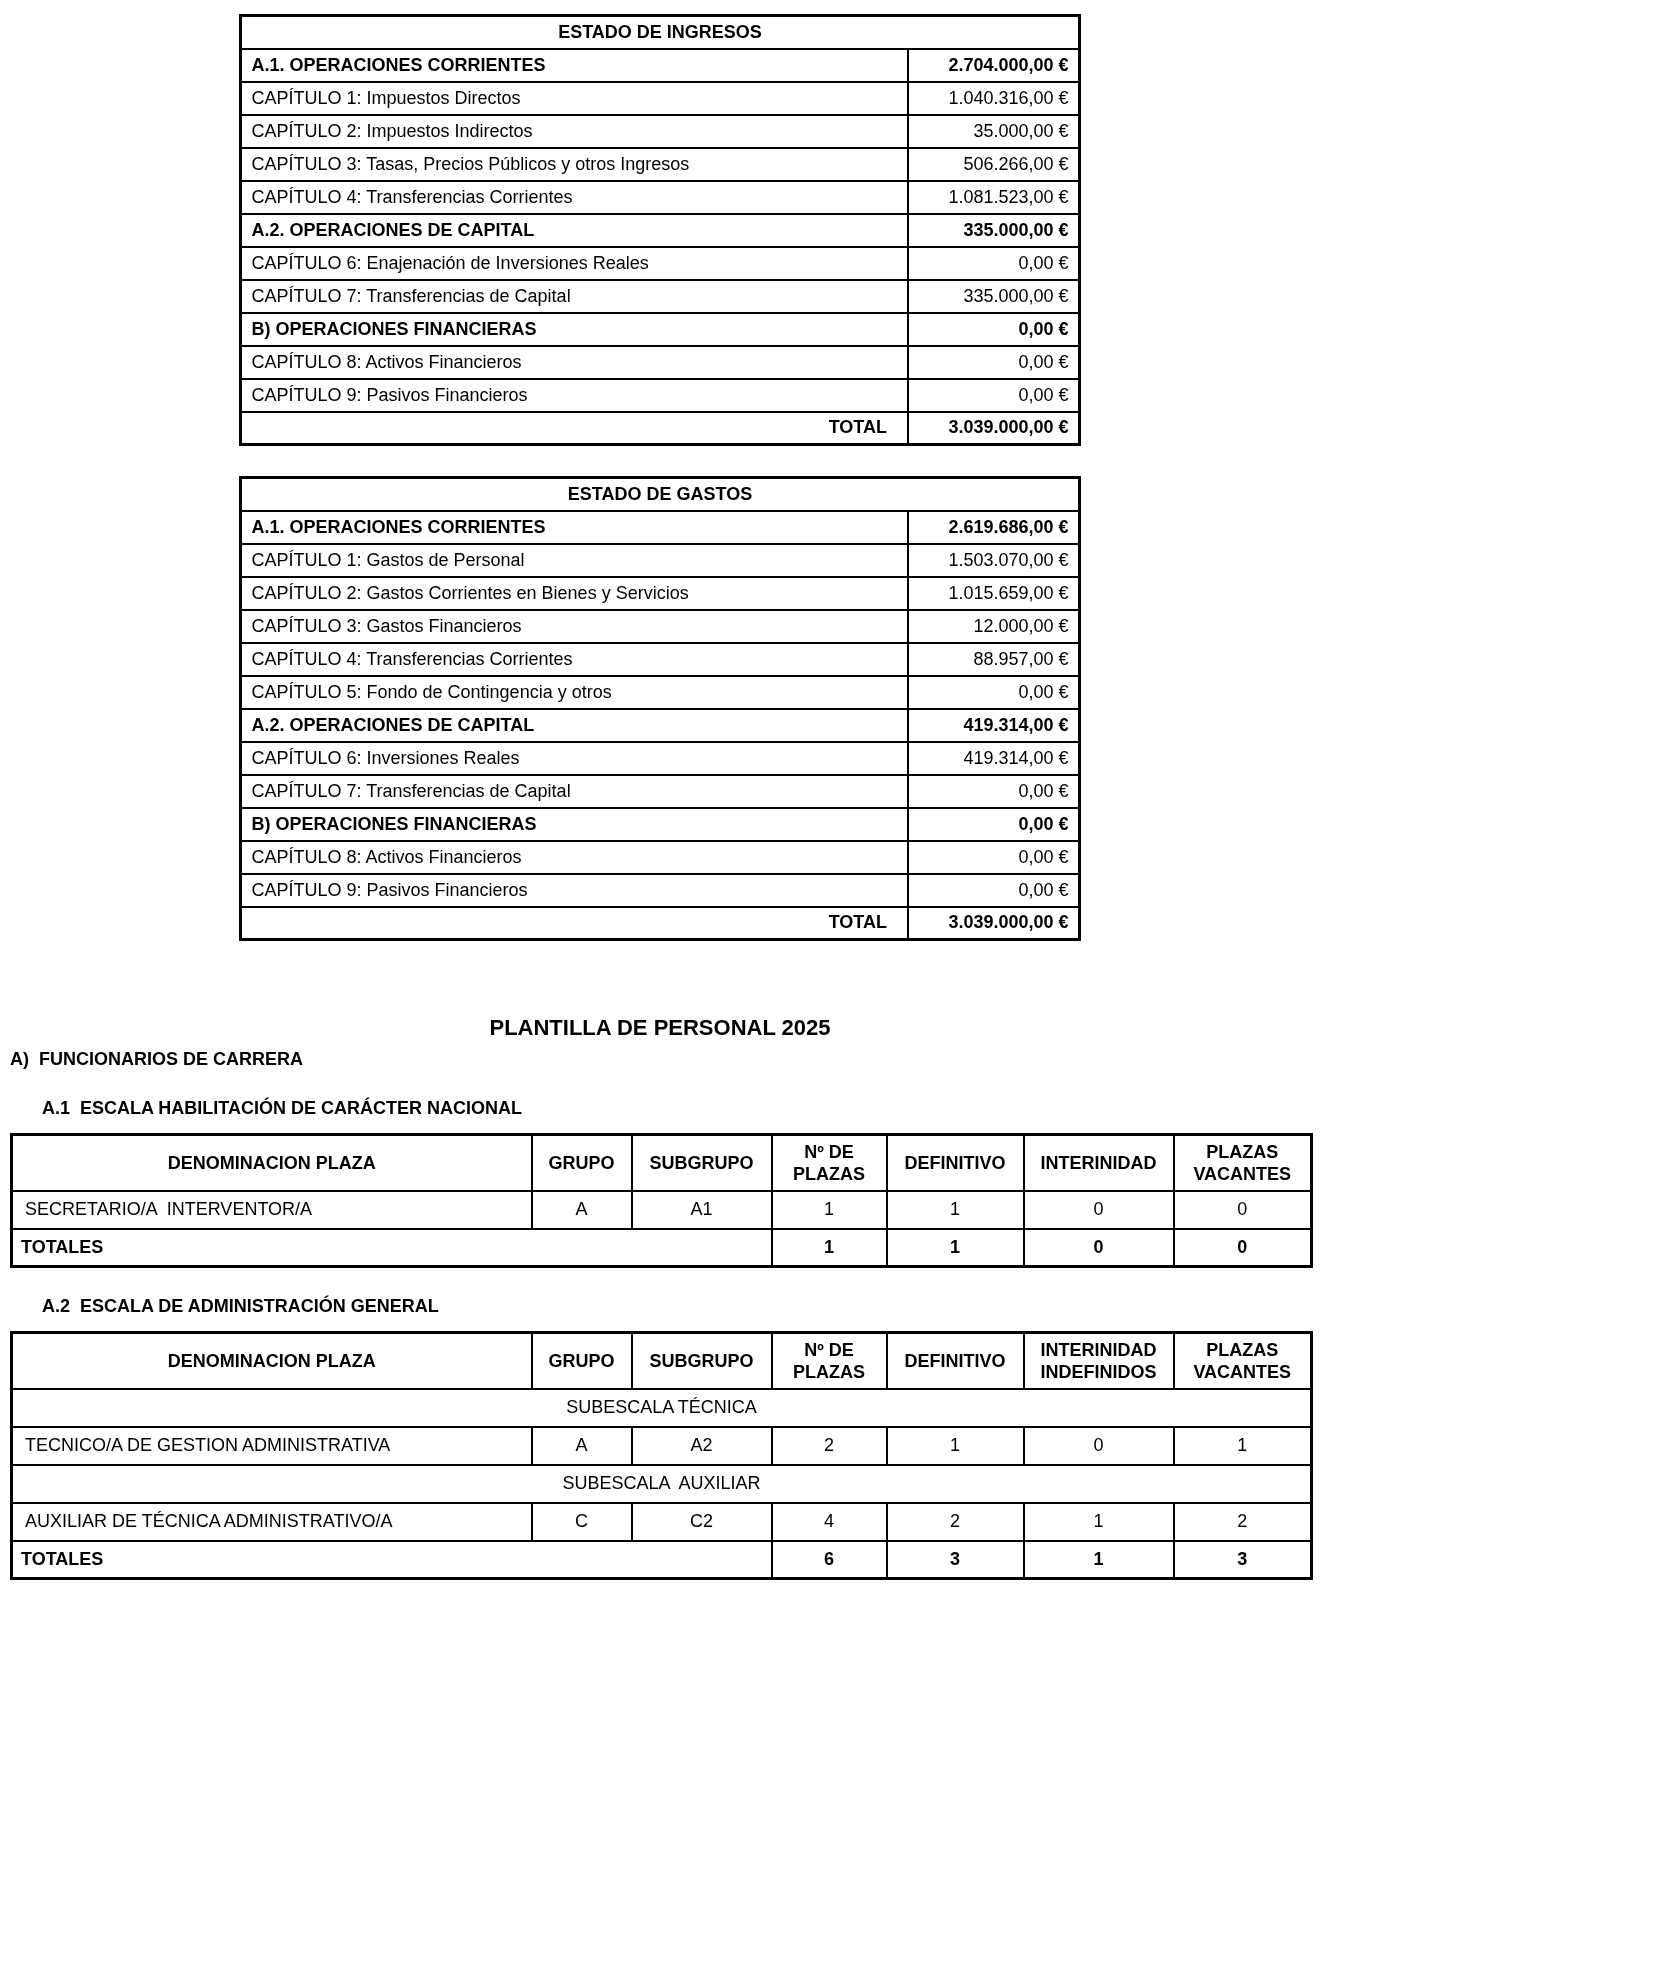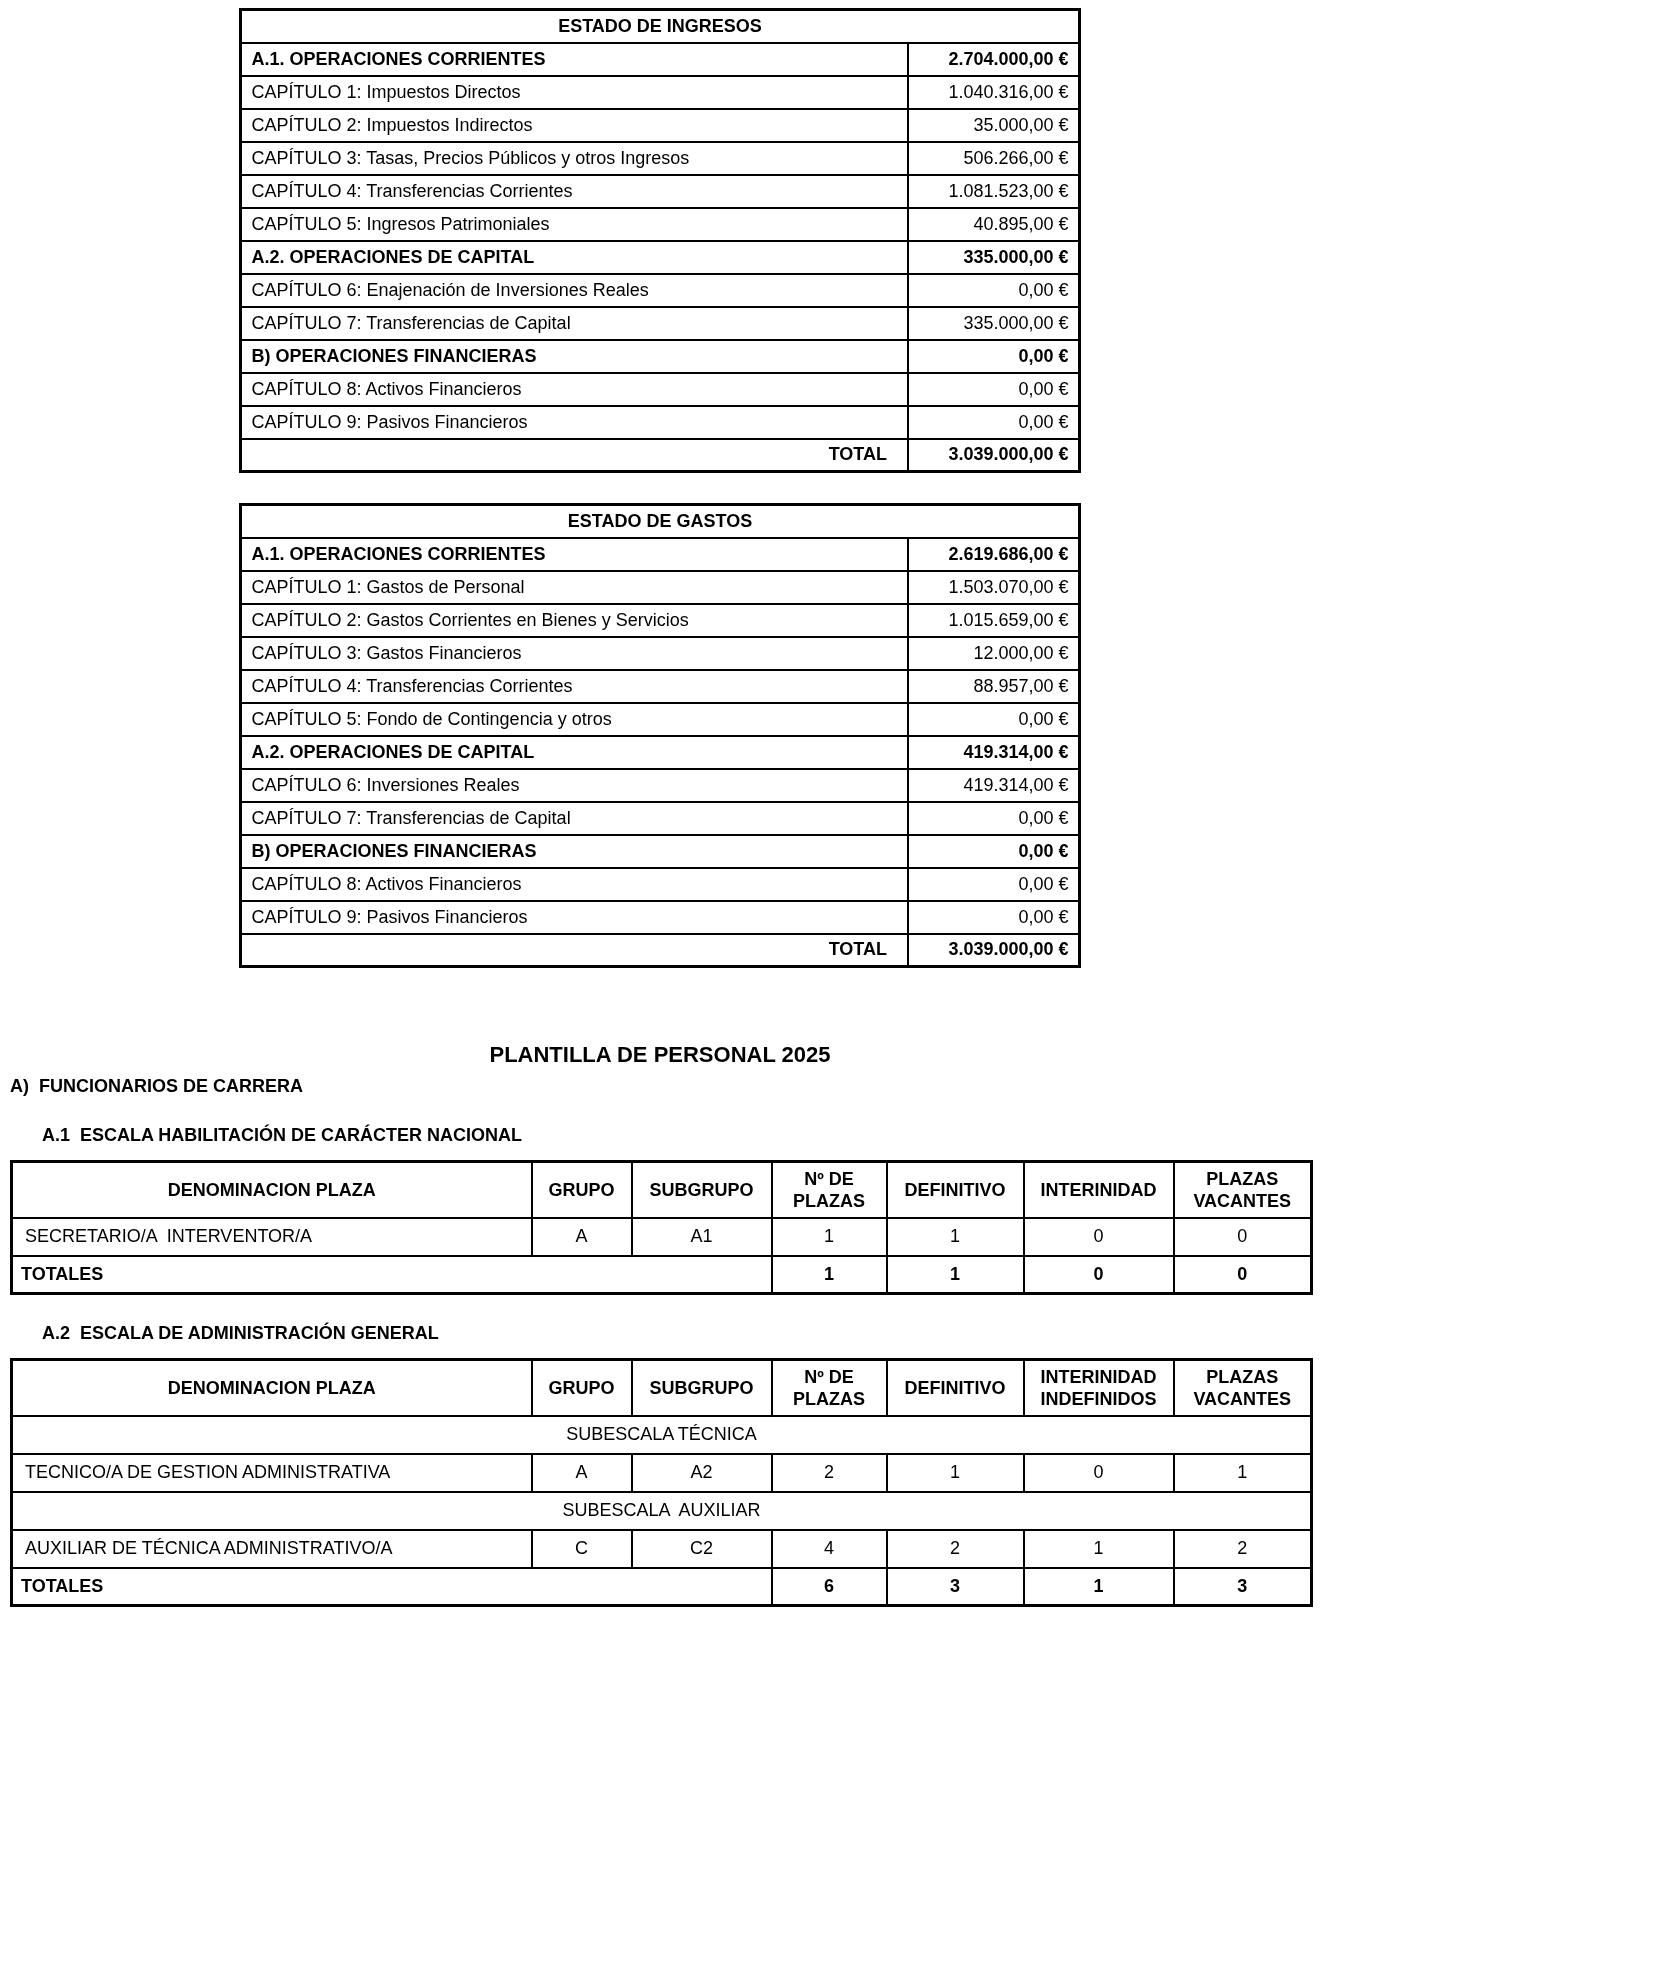--- a/index.html
+++ b/index.html
@@ -7,21 +7,21 @@
   body {
     width: 1680px;
     height: 1988px;
     font-family: "Liberation Sans", sans-serif;
     color: #000000;
     position: relative;
   }
   .content {
     width: 1310px;
     padding-left: 10px;
-    padding-top: 8px;
+    padding-top: 14px;
   }
 
   table { border-collapse: collapse; background: #fff; }
 
   
   .fin-table {
     width: 838px;
     margin: 0 auto;
     border: 3px solid #000;
     table-layout: fixed;
@@ -109,24 +109,20 @@
       <td class="label">CAPÍTULO 2: Impuestos Indirectos</td>
       <td class="value">35.000,00 €</td>
     </tr>
     <tr>
       <td class="label">CAPÍTULO 3: Tasas, Precios Públicos y otros Ingresos</td>
       <td class="value">506.266,00 €</td>
     </tr>
     <tr>
       <td class="label">CAPÍTULO 4: Transferencias Corrientes</td>
       <td class="value">1.081.523,00 €</td>
-    </tr>
-    <tr>
-      <td class="label">CAPÍTULO 5: Ingresos Patrimoniales</td>
-      <td class="value">40.895,00 €</td>
     </tr>
     <tr class="bold-row">
       <td class="label">A.2. OPERACIONES DE CAPITAL</td>
       <td class="value">335.000,00 €</td>
     </tr>
     <tr>
       <td class="label">CAPÍTULO 6: Enajenación de Inversiones Reales</td>
       <td class="value">0,00 €</td>
     </tr>
     <tr>

